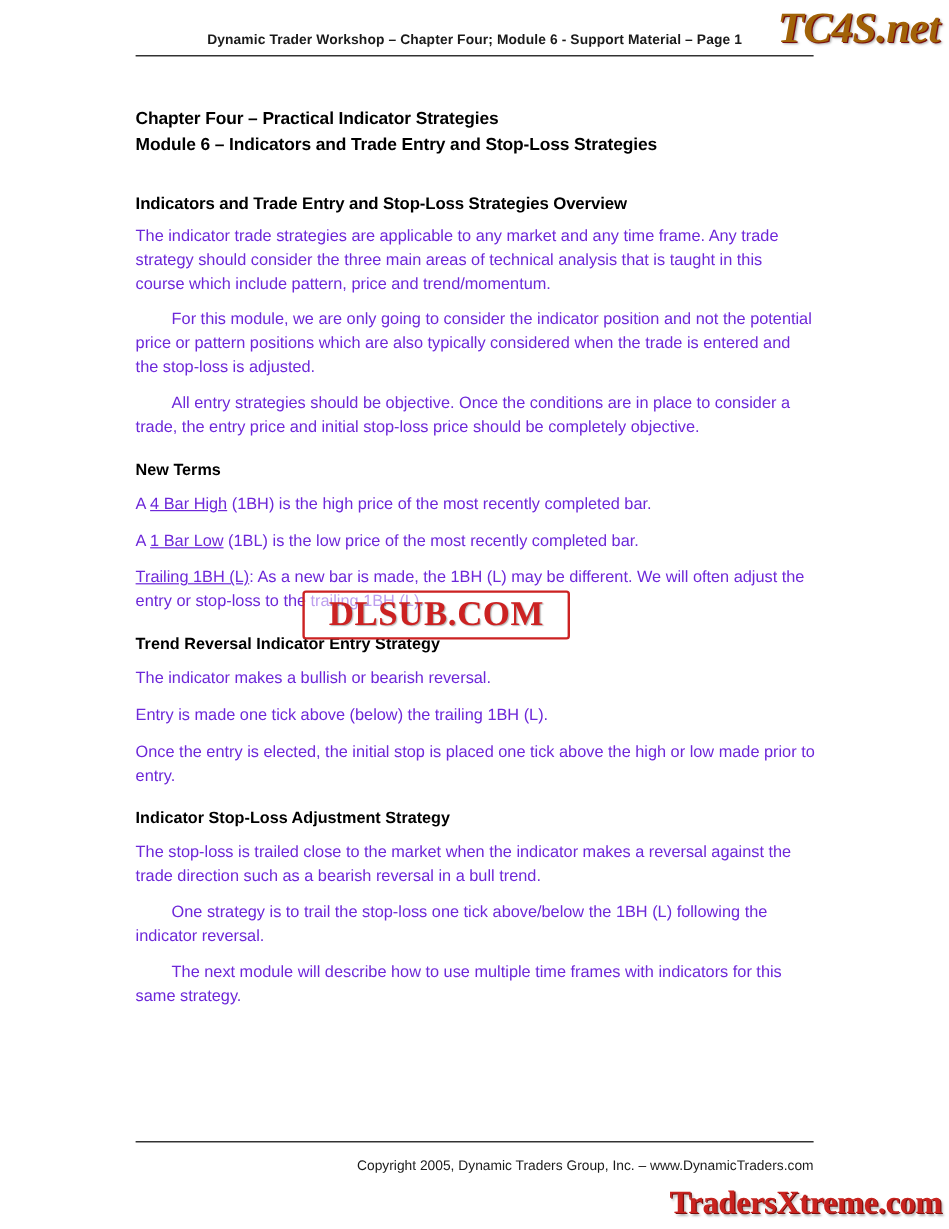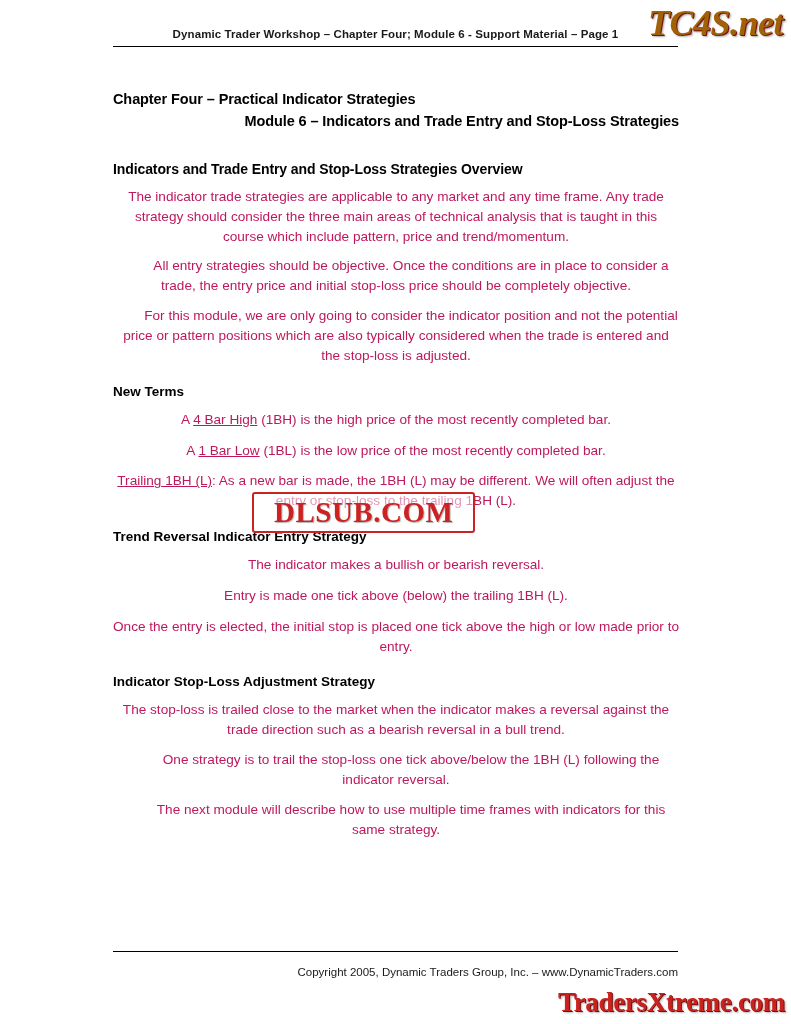--- a/index.html
+++ b/index.html
@@ -105,40 +105,40 @@
     left: 113px;
     width: 566px;
   }
   .h1 {
     font-size: 14.5px;
     font-weight: bold;
     line-height: 1.55;
     margin: 0 0 0 0;
     letter-spacing: -0.1px;
   }
-  .h1.second { margin-bottom: 0; text-align: right; }
+  .h1.second { margin-bottom: 0; }
 
   .h2 {
     font-size: 14px;
     font-weight: bold;
     margin: 28px 0 0 0;
     letter-spacing: -0.1px;
   }
   .h3 {
     font-size: 13.5px;
     font-weight: bold;
     margin: 18px 0 0 0;
   }
 
   p {
     font-size: 13.6px;
     line-height: 1.46;
     margin: 10px 0 0 0;
-    text-align: center;
-    color: #be185d;
+    text-align: left;
+    color: #6d28d9;
   }
   p.indent { text-indent: 30px; }
   p.tight { margin-top: 11px; }
 
   u.term { text-decoration: underline; }
 
   
   .footer-line {
     position: absolute;
     bottom: 72px;
@@ -169,22 +169,22 @@
 
   <div class="wm-tc4s">TC4S.net</div>
 
   <div class="content">
 
     <div class="h1">Chapter Four – Practical Indicator Strategies</div>
     <div class="h1 second">Module 6 – Indicators and Trade Entry and Stop-Loss Strategies</div>
 
     <div class="h2">Indicators and Trade Entry and Stop-Loss Strategies Overview</div>
     <p>The indicator trade strategies are applicable to any market and any time frame. Any trade strategy should consider the three main areas of technical analysis that is taught in this course which include pattern, price and trend/momentum.</p>
+    <p class="indent">For this module, we are only going to consider the indicator position and not the potential price or pattern positions which are also typically considered when the trade is entered and the stop-loss is adjusted.</p>
     <p class="indent">All entry strategies should be objective. Once the conditions are in place to consider a trade, the entry price and initial stop-loss price should be completely objective.</p>
-    <p class="indent">For this module, we are only going to consider the indicator position and not the potential price or pattern positions which are also typically considered when the trade is entered and the stop-loss is adjusted.</p>
 
     <div class="h3">New Terms</div>
 
     <p class="tight"><span>A </span><u class="term">4 Bar High</u><span> (1BH) is the high price of the most recently completed bar.</span></p>
 
     <p class="tight"><span>A </span><u class="term">1 Bar Low</u><span> (1BL) is the low price of the most recently completed bar.</span></p>
 
     <p class="tight"><u class="term">Trailing 1BH (L)</u><span>: As a new bar is made, the 1BH (L) may be different. We will often adjust the entry or stop-loss to the trailing 1BH (L).</span></p>
 
     <div class="h3">Trend Reversal Indicator Entry Strategy</div>

